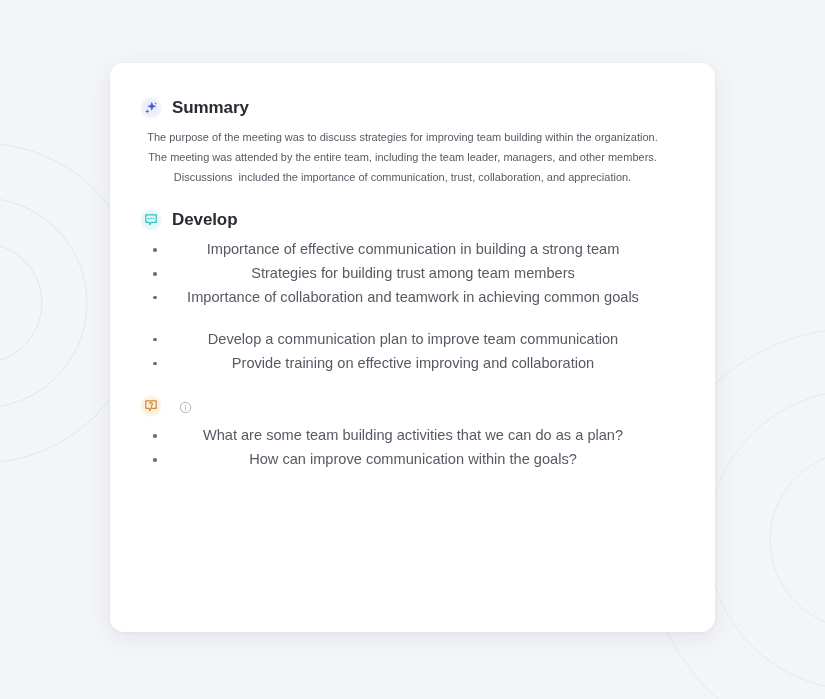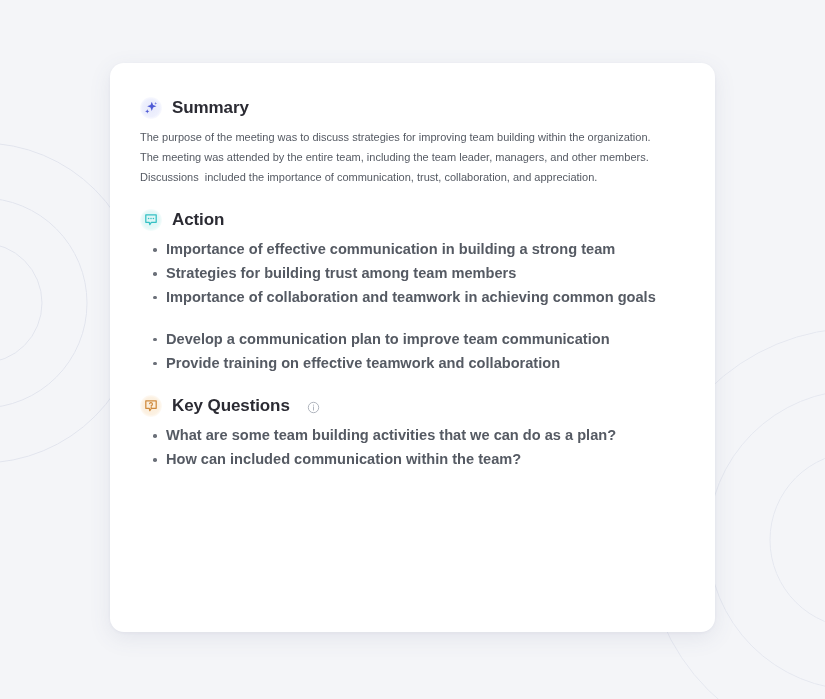--- a/index.html
+++ b/index.html
@@ -31,20 +31,21 @@
     left: 110px;
     top: 63px;
     width: 605px;
     height: 569px;
     background: #ffffff;
     border-radius: 14px;
     box-shadow: 0 6px 22px rgba(80, 90, 130, 0.10),
                 0 1px 3px rgba(80, 90, 130, 0.06);
     padding: 34px 40px 30px 30px;
     overflow: hidden;
+    text-align: center;
   }
 
   .section { margin-bottom: 0; }
   .section + .section { margin-top: 22px; }
 
   .section-head {
     display: flex;
     align-items: center;
     gap: 10px;
     margin-bottom: 9px;
@@ -86,21 +87,20 @@
     line-height: 19.8px;
     color: #555a63;
     white-space: pre-wrap;
     max-width: 525px;
   }
 
   ul.bullets {
     list-style: none;
     margin: 0;
     padding: 0;
-    font-weight: bold;
   }
 
   ul.bullets li {
     position: relative;
     padding-left: 26px;
     font-size: 14.6px;
     line-height: 19.8px;
     color: #555a63;
     margin-bottom: 4px;
     max-width: 520px;
@@ -152,53 +152,52 @@
   <div class="section">
     <div class="section-head">
       <span class="sec-icon icon-topics">
         <svg width="16" height="16" viewBox="0 0 24 24" xmlns="http://www.w3.org/2000/svg">
           <path d="M4.2 4.2 H19.8 V15.4 H12.6 L10.2 19.0 L9.4 15.4 H4.2 Z" fill="none" stroke="#35c0c4" stroke-width="1.9" stroke-linejoin="round"></path>
           <circle cx="8.4" cy="9.9" r="1.15" fill="#35c0c4"></circle>
           <circle cx="12.0" cy="9.9" r="1.15" fill="#35c0c4"></circle>
           <circle cx="15.6" cy="9.9" r="1.15" fill="#35c0c4"></circle>
         </svg>
       </span>
-      <span class="section-title">Action</span>
+      <span class="section-title">Develop</span>
     </div>
     <ul class="bullets">
       <li>Importance of effective communication in building a strong team</li>
       <li>Strategies for building trust among team members</li>
       <li>Importance of collaboration and teamwork in achieving common goals</li>
     </ul>
   </div>
 
   <div class="section">
     <ul class="bullets">
       <li>Develop a communication plan to improve team communication</li>
-      <li>Provide training on effective teamwork and collaboration</li>
+      <li>Provide training on effective improving and collaboration</li>
     </ul>
   </div>
 
   <div class="section">
     <div class="section-head">
       <span class="sec-icon icon-question">
         <svg width="16" height="16" viewBox="0 0 24 24" xmlns="http://www.w3.org/2000/svg">
           <path d="M4.2 4.2 H19.8 V15.4 H12.6 L10.2 19.0 L9.4 15.4 H4.2 Z" fill="none" stroke="#d08b3e" stroke-width="1.9" stroke-linejoin="round"></path>
           <path d="M9.9 8.4 a2.2 2.2 0 1 1 2.6 2.9 v1.0" fill="none" stroke="#d08b3e" stroke-width="1.8" stroke-linecap="round"></path>
           <circle cx="12.3" cy="14.3" r="1.0" fill="#d08b3e"></circle>
         </svg>
       </span>
-      <span class="section-title">Key Questions</span>
       <span class="info-icon">
         <svg width="13" height="13" viewBox="0 0 24 24" xmlns="http://www.w3.org/2000/svg">
           <circle cx="12" cy="12" r="9.6" fill="none" stroke="#a9aeb8" stroke-width="1.7"></circle>
           <circle cx="12" cy="7.6" r="1.15" fill="#a9aeb8"></circle>
           <path d="M12 10.8 V16.8" stroke="#a9aeb8" stroke-width="1.7" stroke-linecap="round"></path>
         </svg>
       </span>
     </div>
     <ul class="bullets">
       <li>What are some team building activities that we can do as a plan?</li>
-      <li>How can included communication within the team?</li>
+      <li>How can improve communication within the goals?</li>
     </ul>
   </div>
 
 </div>
 
 </body></html>

